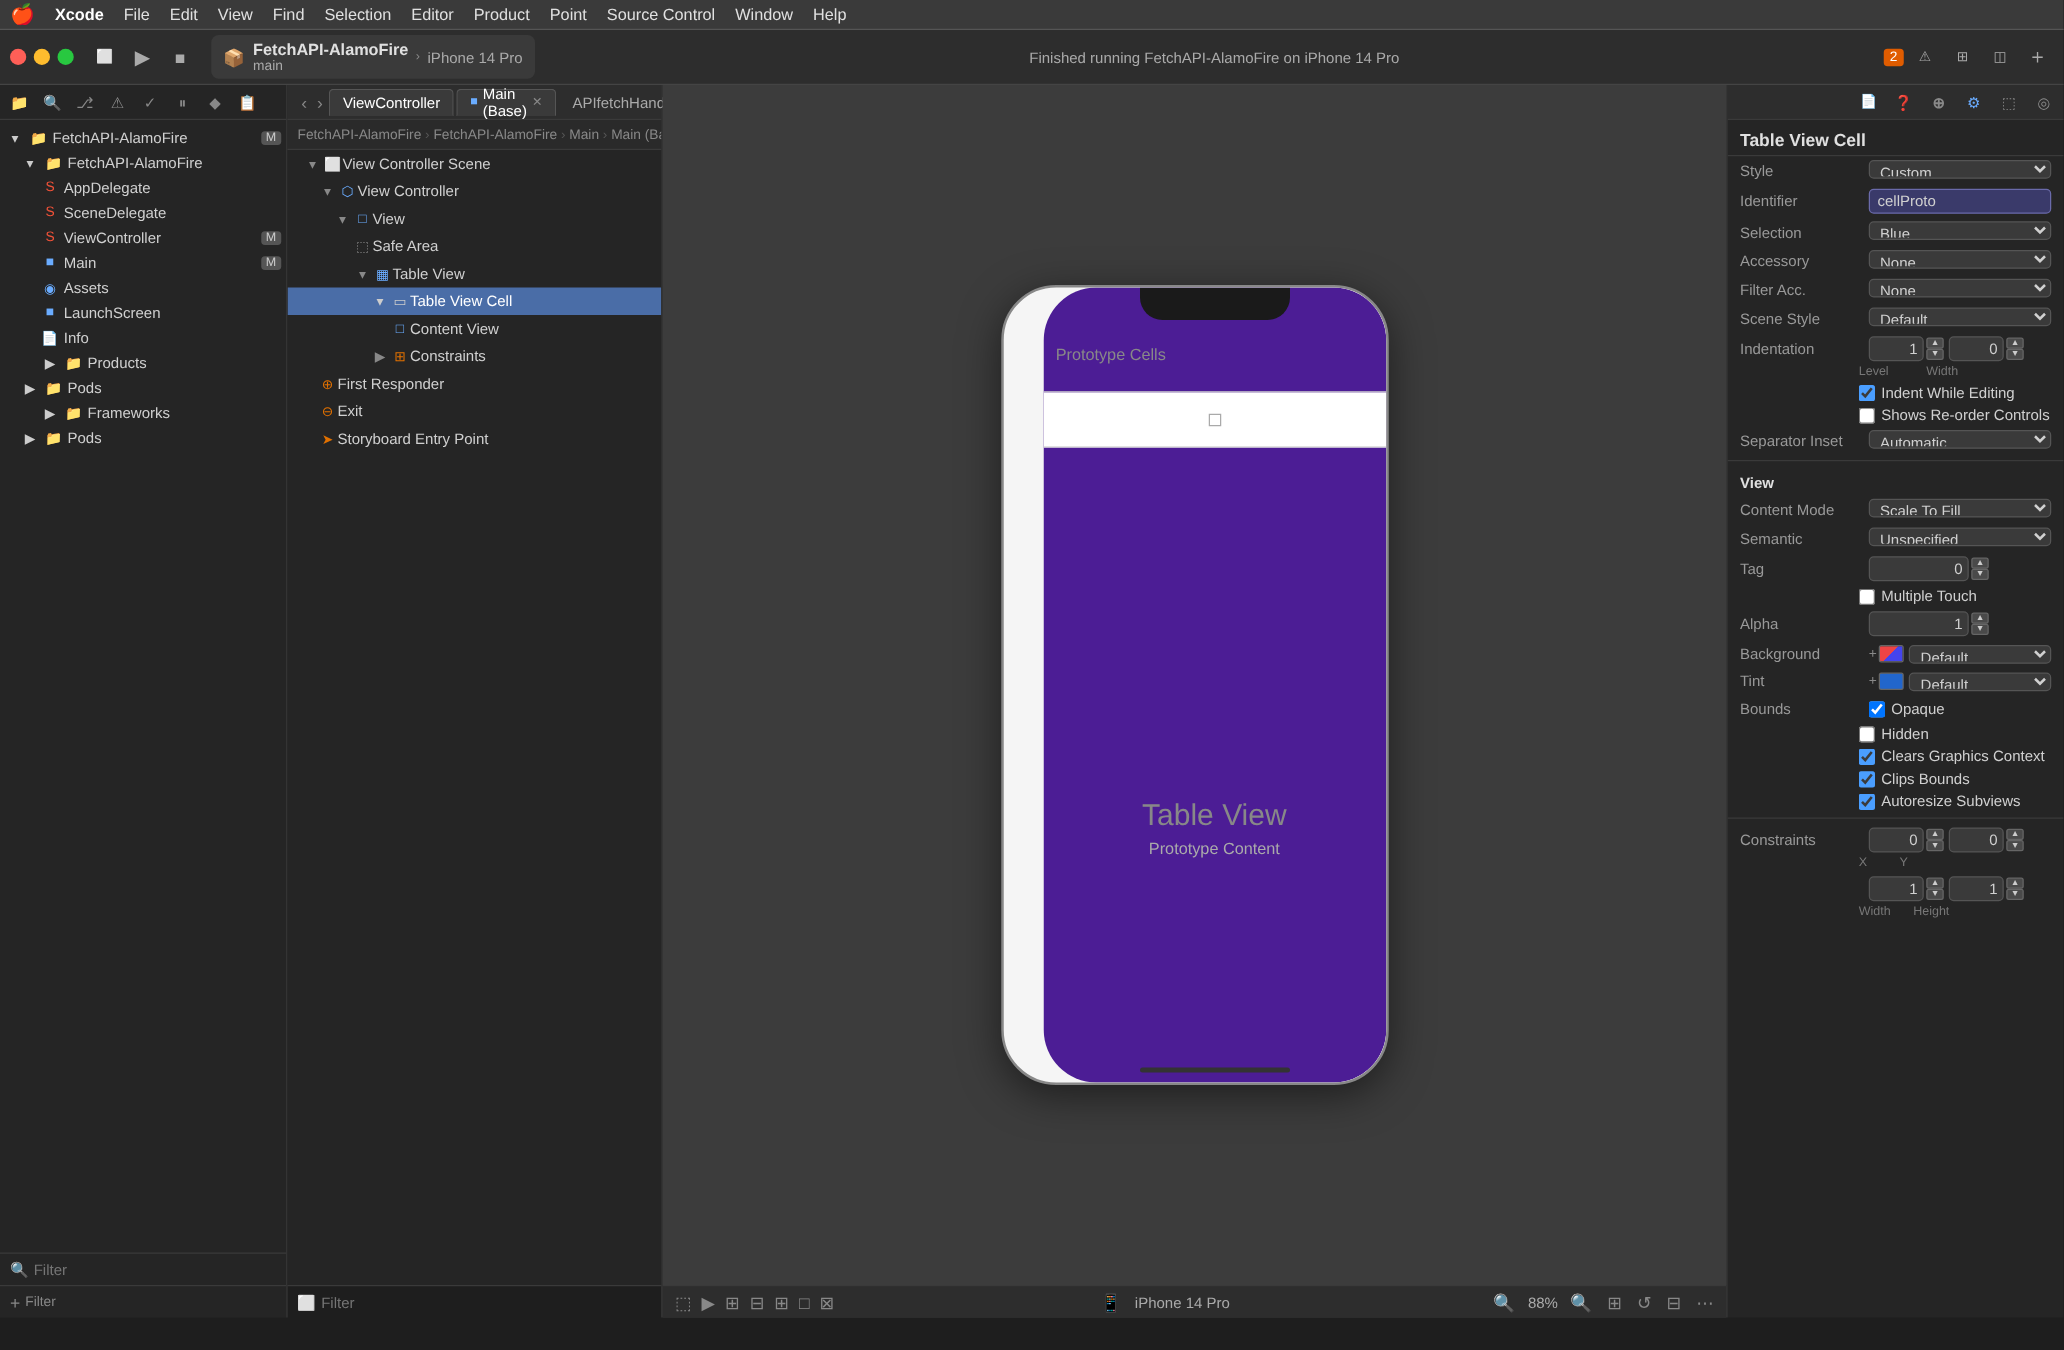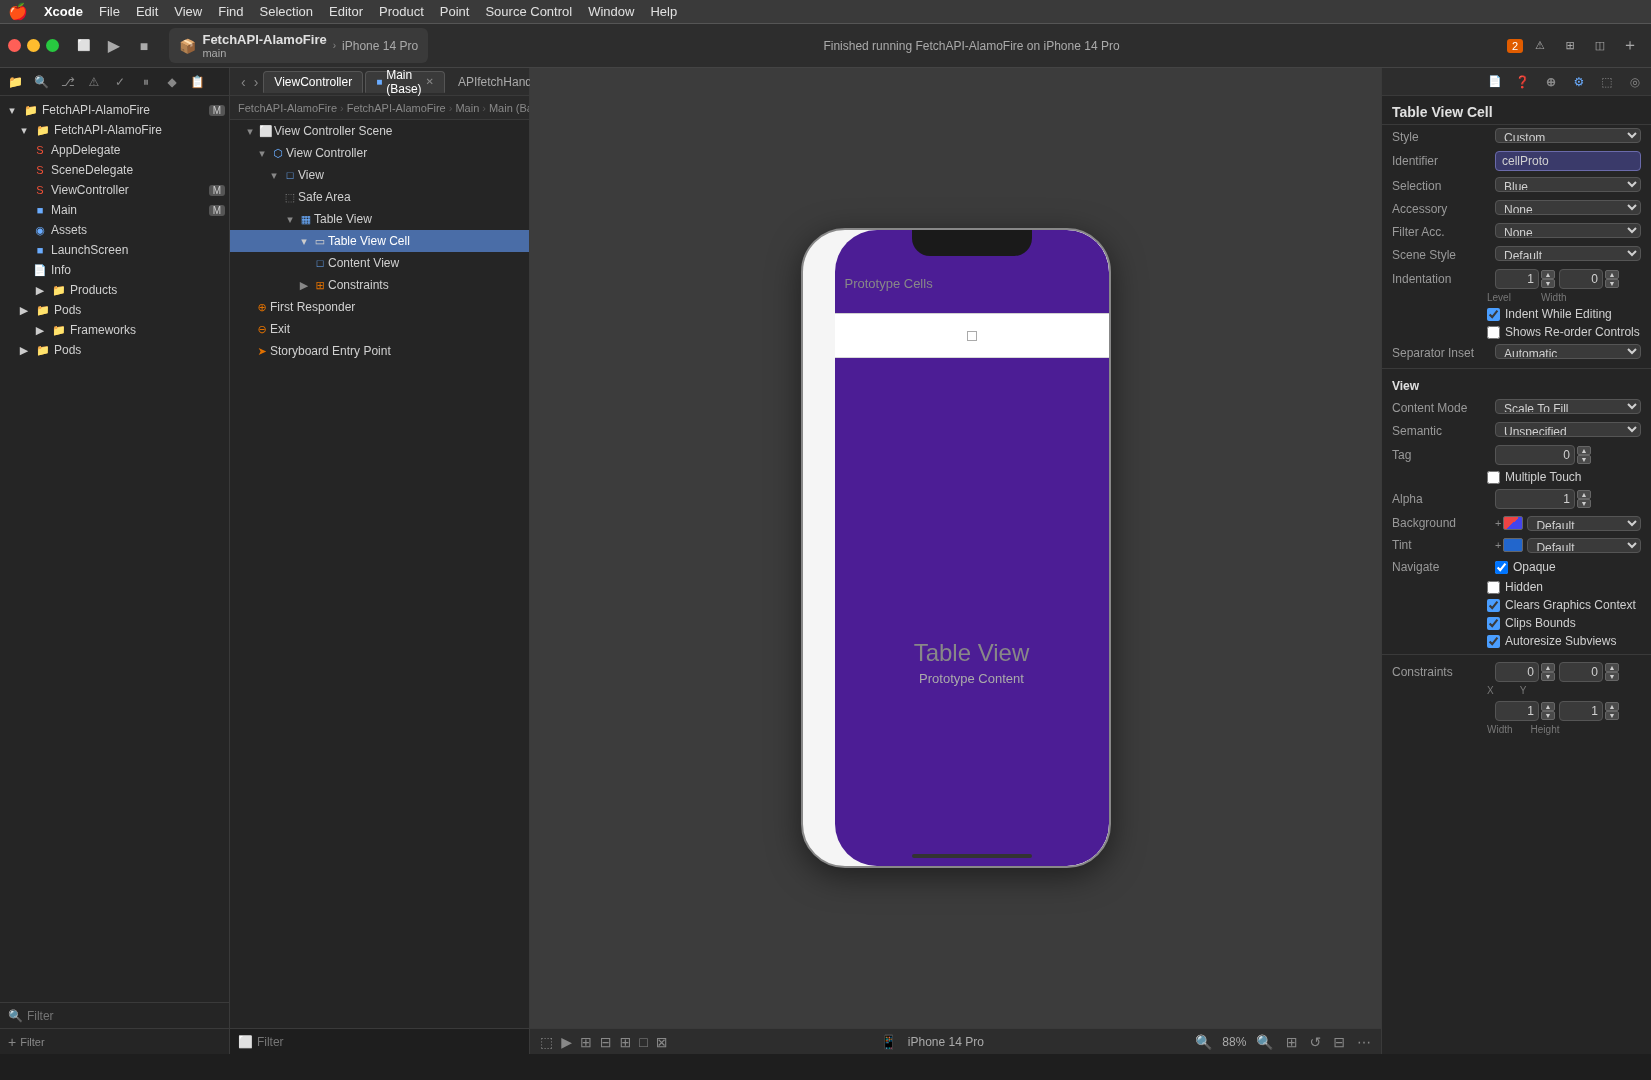--- a/index.html
+++ b/index.html
@@ -569,21 +569,21 @@
       <div class="inspector-control" style="display:flex; align-items:center;">
         <span style="margin-right:2px; color:#888; font-size:11px;">+</span>
         <div class="color-swatch" style="background:#2266cc;"></div>
         <select class="inspector-select" style="flex:1;">
           <option>Default</option>
         </select>
       </div>
     </div>
 
     <div class="inspector-row">
-      <span class="inspector-label">Navigate</span>
+      <span class="inspector-label">Bounds</span>
       <div class="inspector-control" style="display:flex; gap:5px; align-items:center;">
         <input type="checkbox" checked="" style="">
         <span style="font-size:12px; color:#d0d0d0;">Opaque</span>
       </div>
     </div>
 
     <div class="checkbox-row">
       <input type="checkbox" style="">
       <span>Hidden</span>
     </div>

